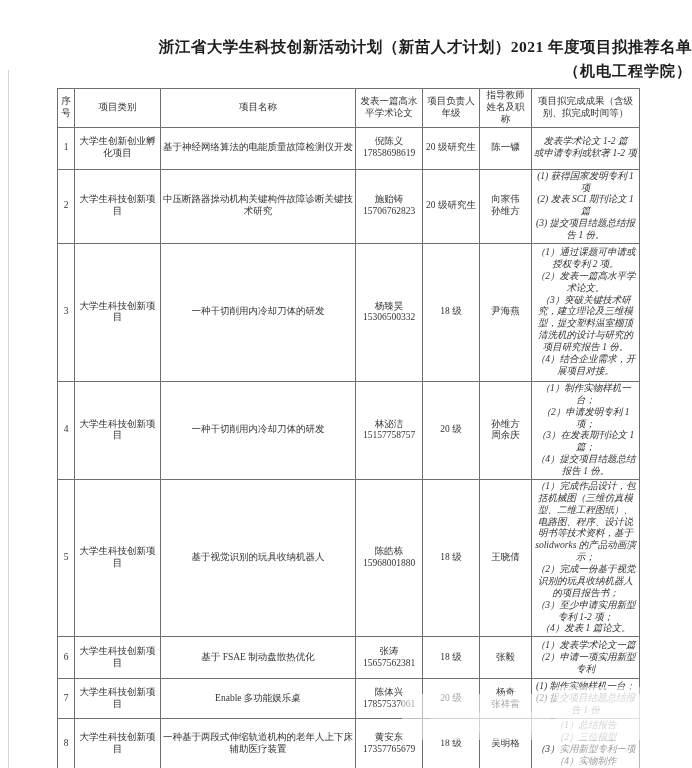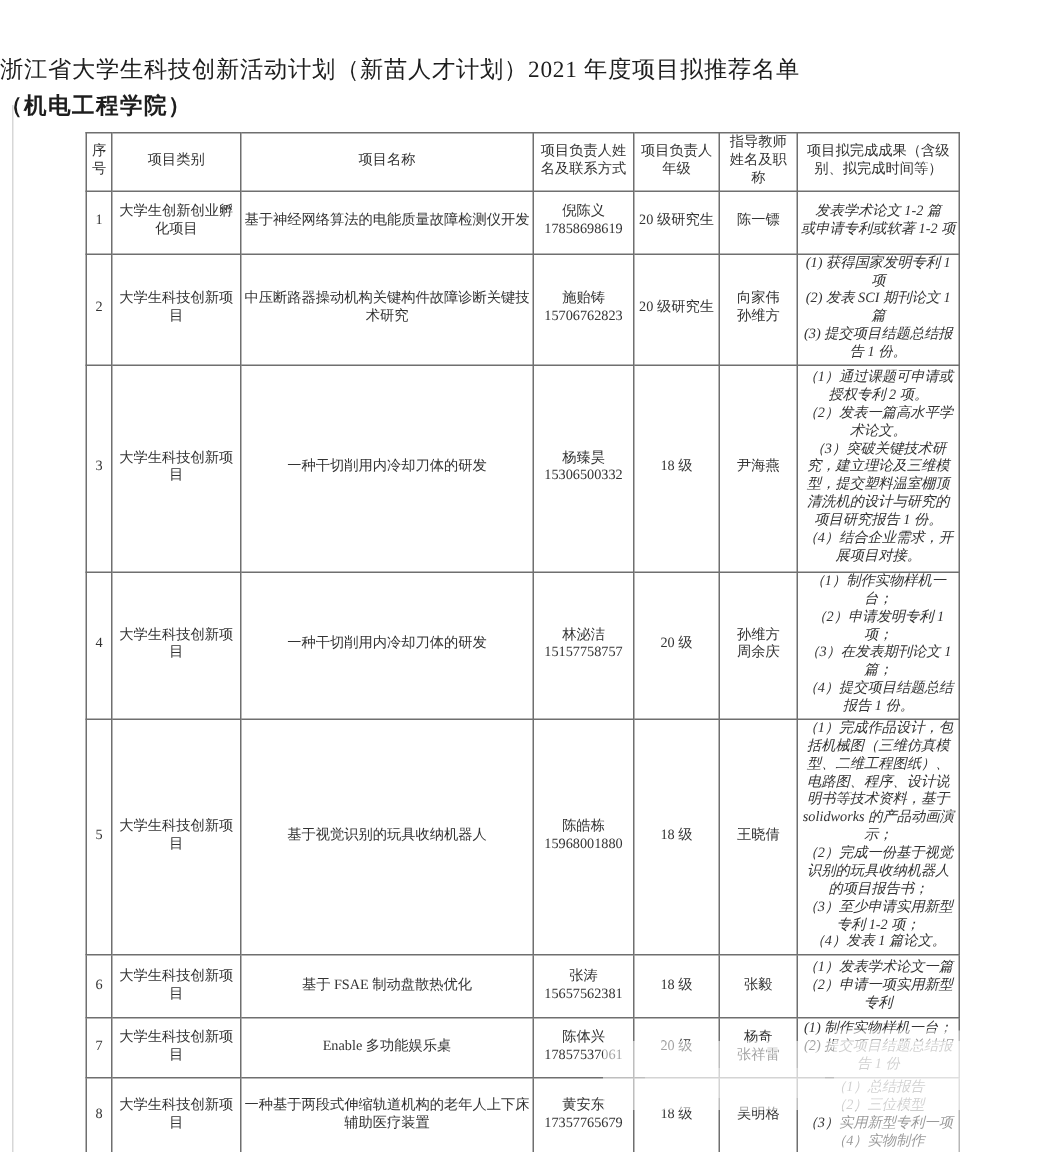--- a/index.html
+++ b/index.html
@@ -11,29 +11,29 @@
     font-family:"Liberation Serif","DejaVu Serif",serif;
     color:#2e2e2e;
     overflow:hidden;
   }
   .left-rule {
     position:absolute; left:8px; top:70px; bottom:0;
     width:1px; background:rgba(140,140,140,0.35);
   }
   .title {
     margin-top:34px;
-    text-align:left;
+    text-align:right;
     font-size:15.5px;
-    font-weight:normal;
+    font-weight:bold;
     color:#1d1d1d;
     letter-spacing:0.5px;
     line-height:1.7;
   }
   .subtitle {
-    text-align:left;
+    text-align:right;
     font-size:15px;
     font-weight:bold;
     color:#1d1d1d;
     letter-spacing:1px;
     line-height:1.5;
   }
   table.grid {
     position:absolute;
     left:57px; top:88px;
     width:582px;
@@ -87,21 +87,21 @@
       <col style="width:67px">
       <col style="width:57px">
       <col style="width:52px">
       <col style="width:108px">
     </colgroup>
     <thead>
       <tr id="head-row">
           <th>序号</th>
           <th>项目类别</th>
           <th>项目名称</th>
-          <th>项目负责人姓名及联系方式</th>
+          <th>发表一篇高水平学术论文</th>
           <th>项目负责人年级</th>
           <th>指导教师姓名及职称</th>
           <th>项目拟完成成果（含级别、拟完成时间等）</th>
         </tr>
     </thead>
     <tbody id="body-rows">
         <tr>
           <td>1</td>
           <td>大学生创新创业孵化项目</td>
           <td>基于神经网络算法的电能质量故障检测仪开发</td>

